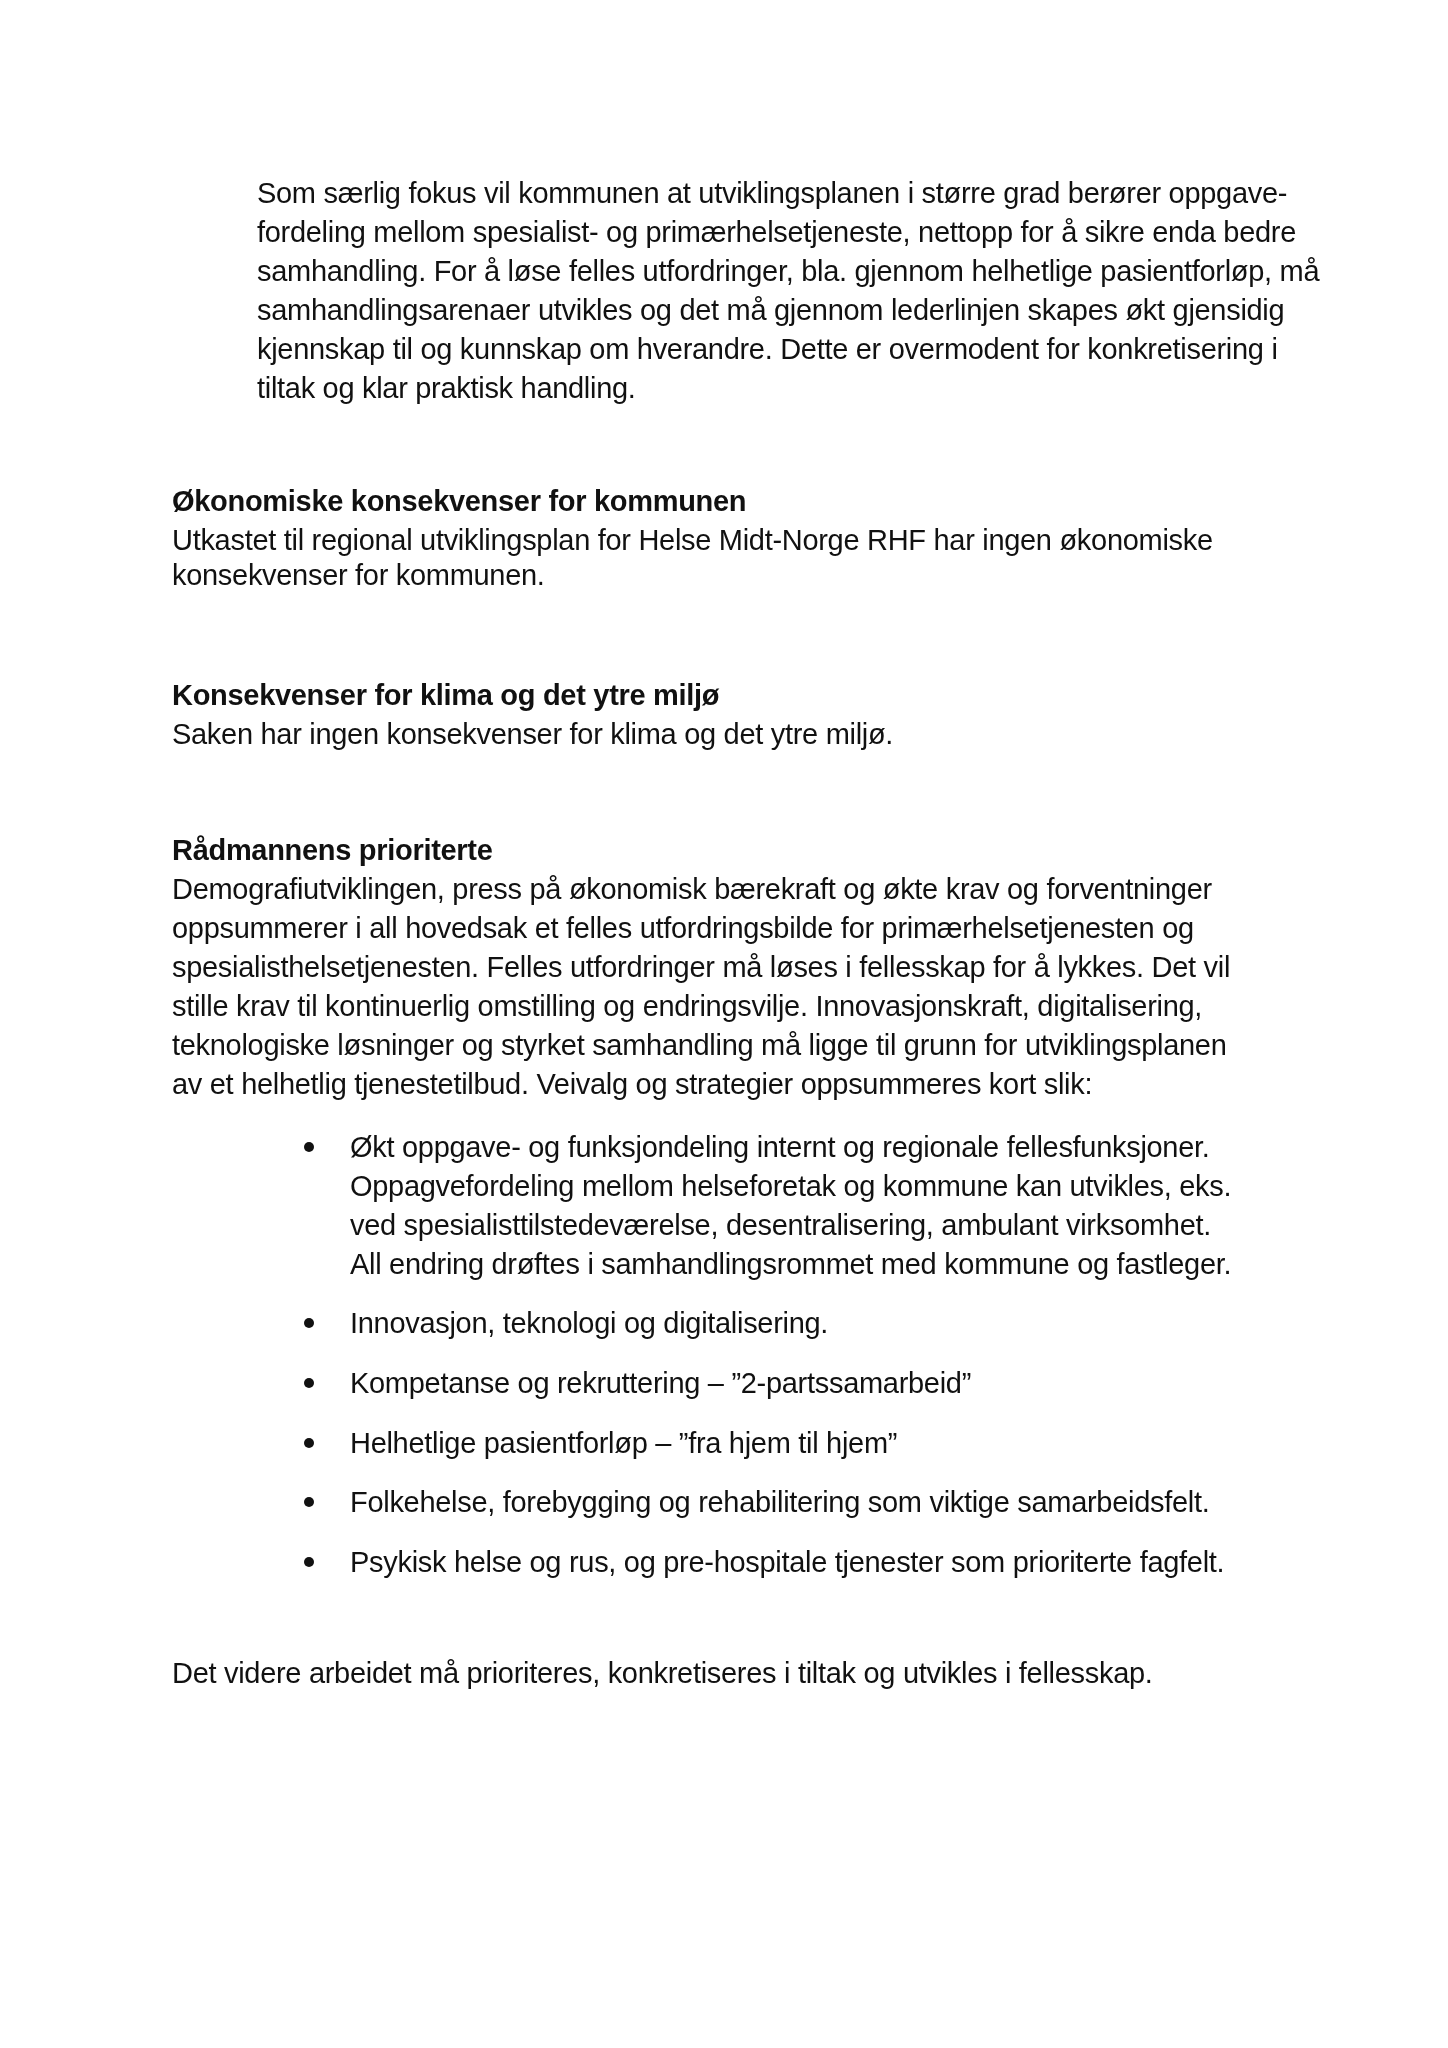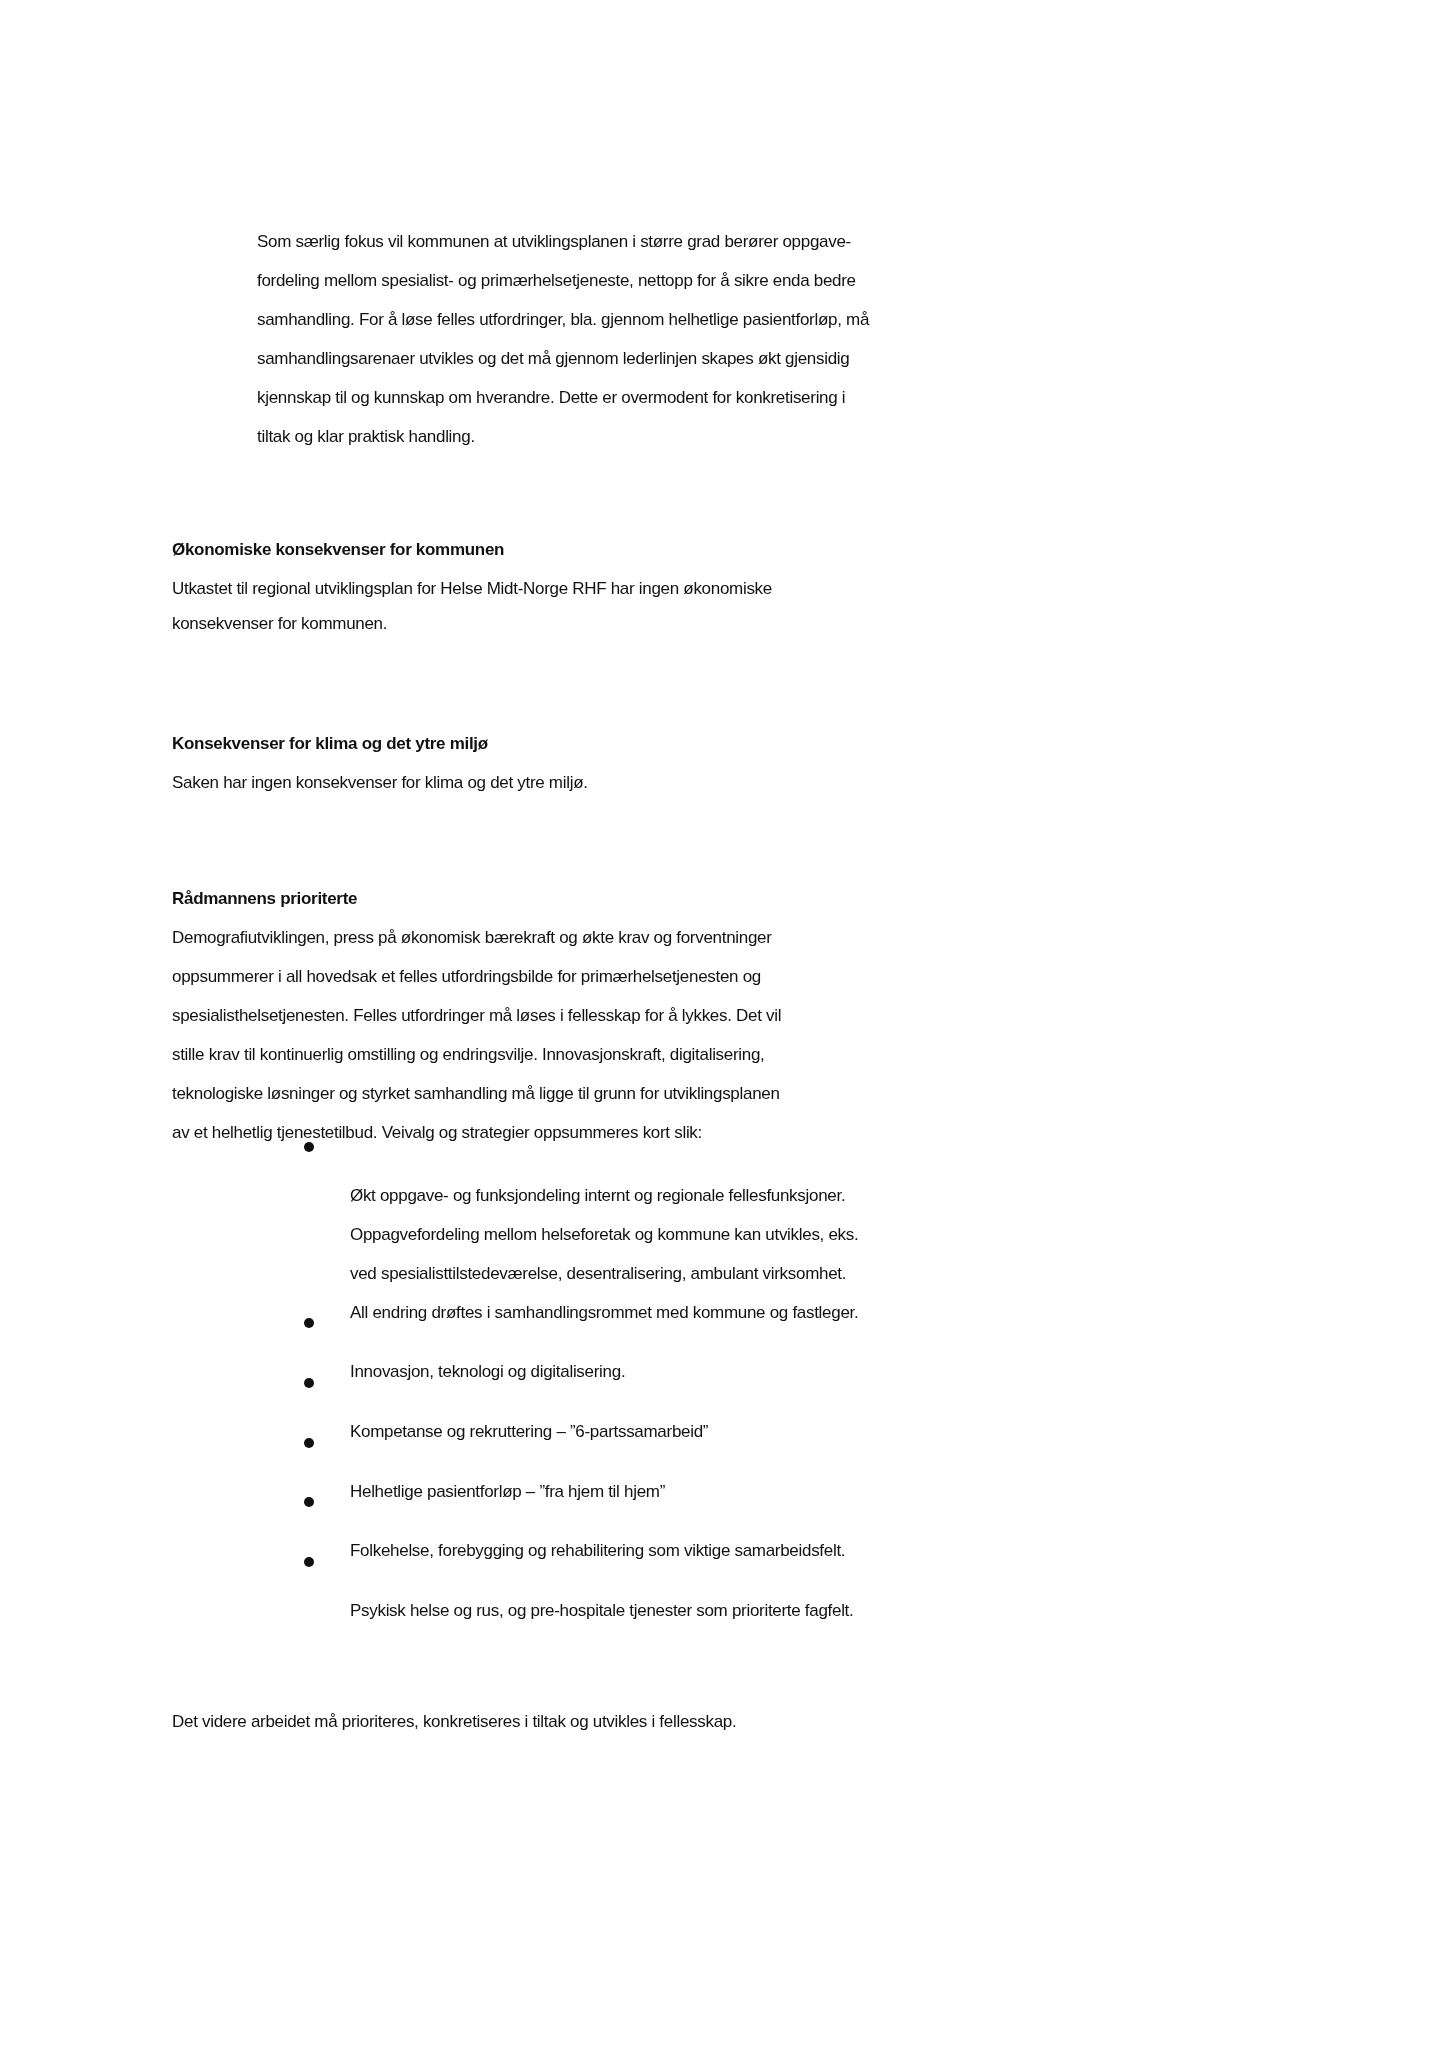--- a/index.html
+++ b/index.html
@@ -1,18 +1,18 @@
 <!DOCTYPE html>
 <html><head>
 <meta charset="utf-8">
 <style>
   html, body { margin: 0; padding: 0; background: #ffffff; }
   body { width: 1448px; height: 2048px; position: relative; overflow: hidden;
          font-family: "Liberation Sans", sans-serif; color: #111111; }
-  .line { position: absolute; white-space: nowrap; font-size: 17px; line-height: 39px; letter-spacing: -0.3px; margin-top: 48px; }
+  .line { position: absolute; white-space: nowrap; font-size: 29px; line-height: 39px; letter-spacing: -0.3px; }
   .h { font-weight: bold; }
   .bullet-dot { position: absolute; width: 10px; height: 10px; border-radius: 50%; background: #111; }
 </style>
 </head>
 <body>
 
 <div>
   <div class="line" style="left:257px; top:174px;">Som særlig fokus vil kommunen at utviklingsplanen i større grad berører oppgave-</div>
   <div class="line" style="left:257px; top:213px;">fordeling mellom spesialist- og primærhelsetjeneste, nettopp for å sikre enda bedre</div>
   <div class="line" style="left:257px; top:252px;">samhandling. For å løse felles utfordringer, bla. gjennom helhetlige pasientforløp, må</div>
@@ -48,21 +48,21 @@
       <div class="line" style="left:350px; top:1167px;">Oppagvefordeling mellom helseforetak og kommune kan utvikles, eks.</div>
       <div class="line" style="left:350px; top:1206px;">ved spesialisttilstedeværelse, desentralisering, ambulant virksomhet.</div>
       <div class="line" style="left:350px; top:1245px;">All endring drøftes i samhandlingsrommet med kommune og fastleger.</div>
     </div>
     <div>
       <span class="bullet-dot" style="left:304px; top:1318px;"></span>
       <div class="line" style="left:350px; top:1304px;">Innovasjon, teknologi og digitalisering.</div>
     </div>
     <div>
       <span class="bullet-dot" style="left:304px; top:1378px;"></span>
-      <div class="line" style="left:350px; top:1364px;">Kompetanse og rekruttering – ”6-partssamarbeid”</div>
+      <div class="line" style="left:350px; top:1364px;">Kompetanse og rekruttering – ”2-partssamarbeid”</div>
     </div>
     <div>
       <span class="bullet-dot" style="left:304px; top:1438px;"></span>
       <div class="line" style="left:350px; top:1424px;">Helhetlige pasientforløp – ”fra hjem til hjem”</div>
     </div>
     <div>
       <span class="bullet-dot" style="left:304px; top:1497px;"></span>
       <div class="line" style="left:350px; top:1483px;">Folkehelse, forebygging og rehabilitering som viktige samarbeidsfelt.</div>
     </div>
     <div>

